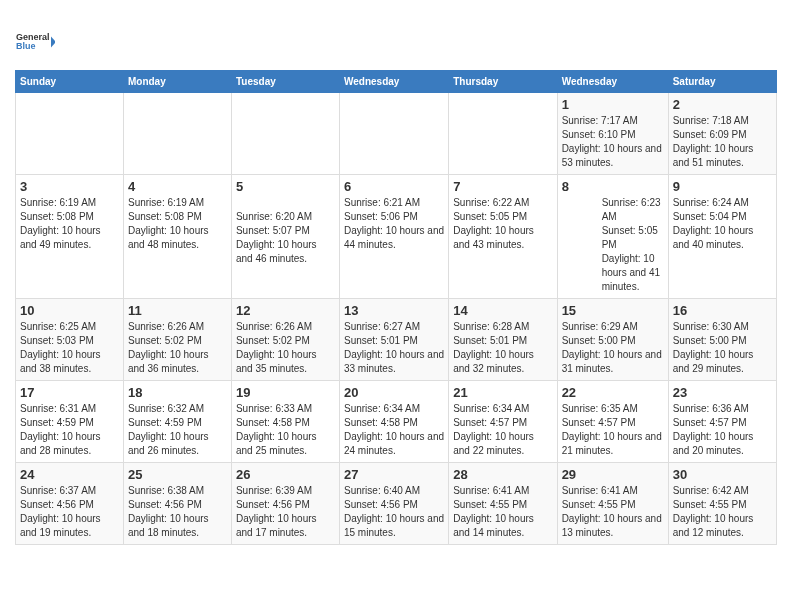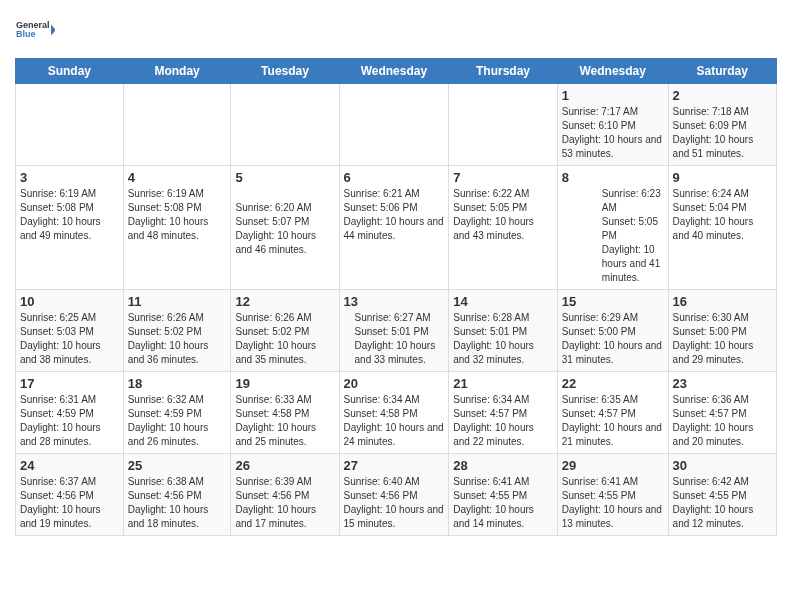--- a/index.html
+++ b/index.html
@@ -1,25 +1,25 @@
 <!DOCTYPE html>
 <html><head>
   <meta charset="utf-8">
   <style>
     * { box-sizing: border-box; margin: 0; padding: 0; }
     body { font-family: Arial, sans-serif; background: #fff; width: 792px; height: 612px; overflow: hidden; }
-    .page { width: 792px; min-height: 612px; padding: 10px 15px; }
+    .page { width: 792px; min-height: 612px; padding: 22px 15px; }
     .header { display: flex; align-items: flex-start; justify-content: space-between; margin-bottom: 8px; }
     .logo { display: flex; align-items: center; }
     .title-block { text-align: right; }
     .month-title { font-size: 36px; color: #333; font-weight: normal; }
     .location { font-size: 14px; color: #555; }
     table { width: 100%; border-collapse: collapse; }
     thead tr { background-color: #3a7bbf; }
-    thead th { color: #fff; font-size: 12px; font-weight: bold; padding: 5px 4px; text-align: center; border: 1px solid #3a7bbf; }
+    thead th { color: #fff; font-size: 10px; font-weight: bold; padding: 5px 4px; text-align: left; border: 1px solid #3a7bbf; }
     tbody tr { border-bottom: 1px solid #ccc; }
     tbody tr:nth-child(odd) { background-color: #f9f9f9; }
     tbody tr:nth-child(even) { background-color: #fff; }
     td { vertical-align: top; padding: 4px; border: 1px solid #ddd; width: 113px; min-height: 80px; font-size: 10px; color: #333; }
     .day-num { font-size: 13px; font-weight: bold; display: block; margin-bottom: 2px; }
     .day-info { font-size: 10px; line-height: 1.4; color: #333; }
     .empty { background: #fff; }
   </style>
 </head>
 <body>
@@ -131,21 +131,21 @@
 Daylight: 10 hours and 36 minutes.</div>
           </td>
           <td>
             <span class="day-num">12</span>
             <div class="day-info" style="white-space: pre-line;">Sunrise: 6:26 AM
 Sunset: 5:02 PM
 Daylight: 10 hours and 35 minutes.</div>
           </td>
           <td>
             <span class="day-num">13</span>
-            <div class="day-info" style="white-space: pre-line; margin-left: 11px;">Sunrise: 6:27 AM
+            <div class="day-info" style="white-space: pre-line;">Sunrise: 6:27 AM
 Sunset: 5:01 PM
 Daylight: 10 hours and 33 minutes.</div>
           </td>
           <td>
             <span class="day-num">14</span>
             <div class="day-info" style="white-space: pre-line;">Sunrise: 6:28 AM
 Sunset: 5:01 PM
 Daylight: 10 hours and 32 minutes.</div>
           </td>
           <td>

